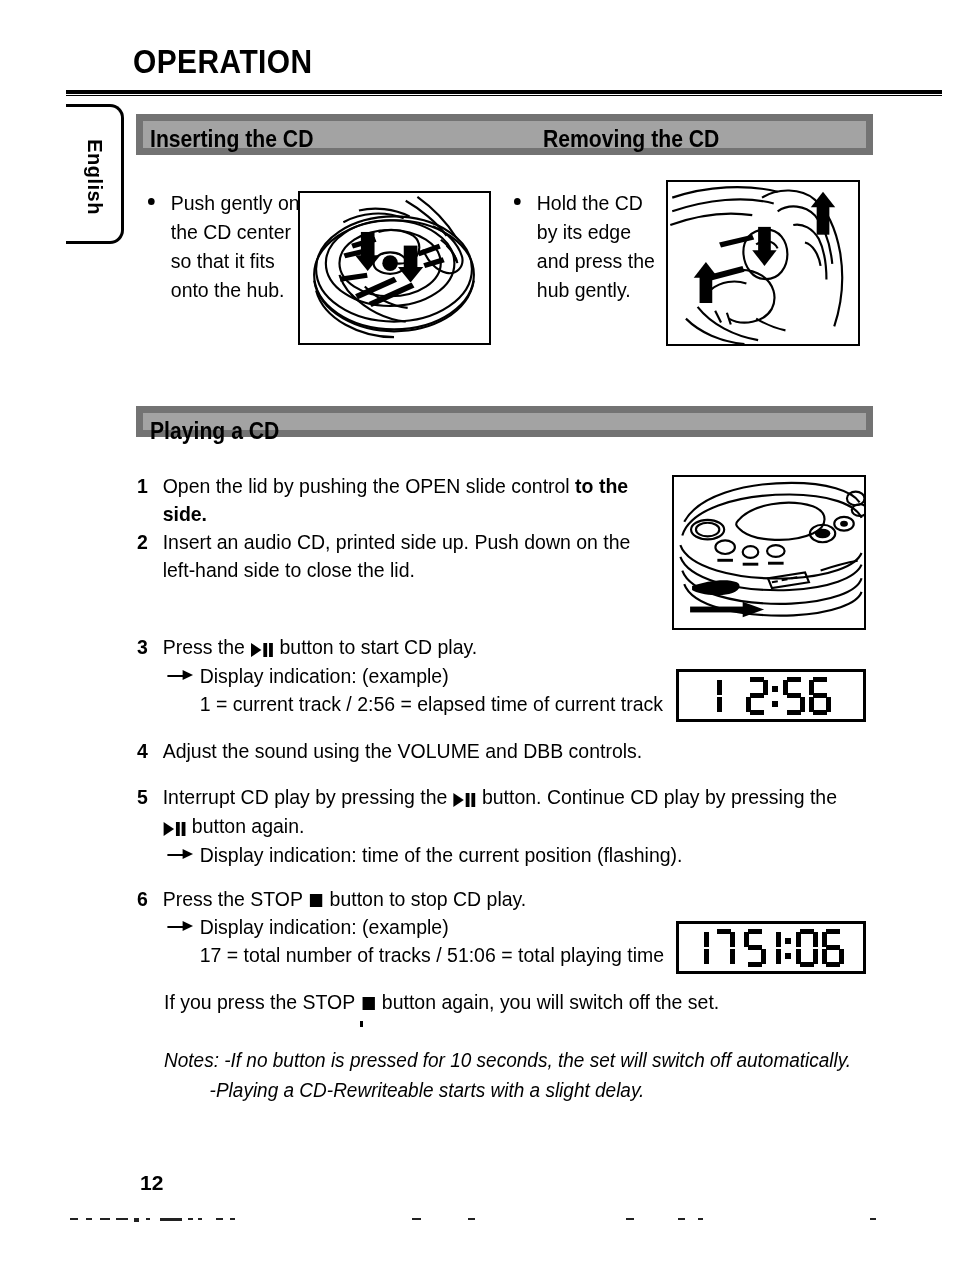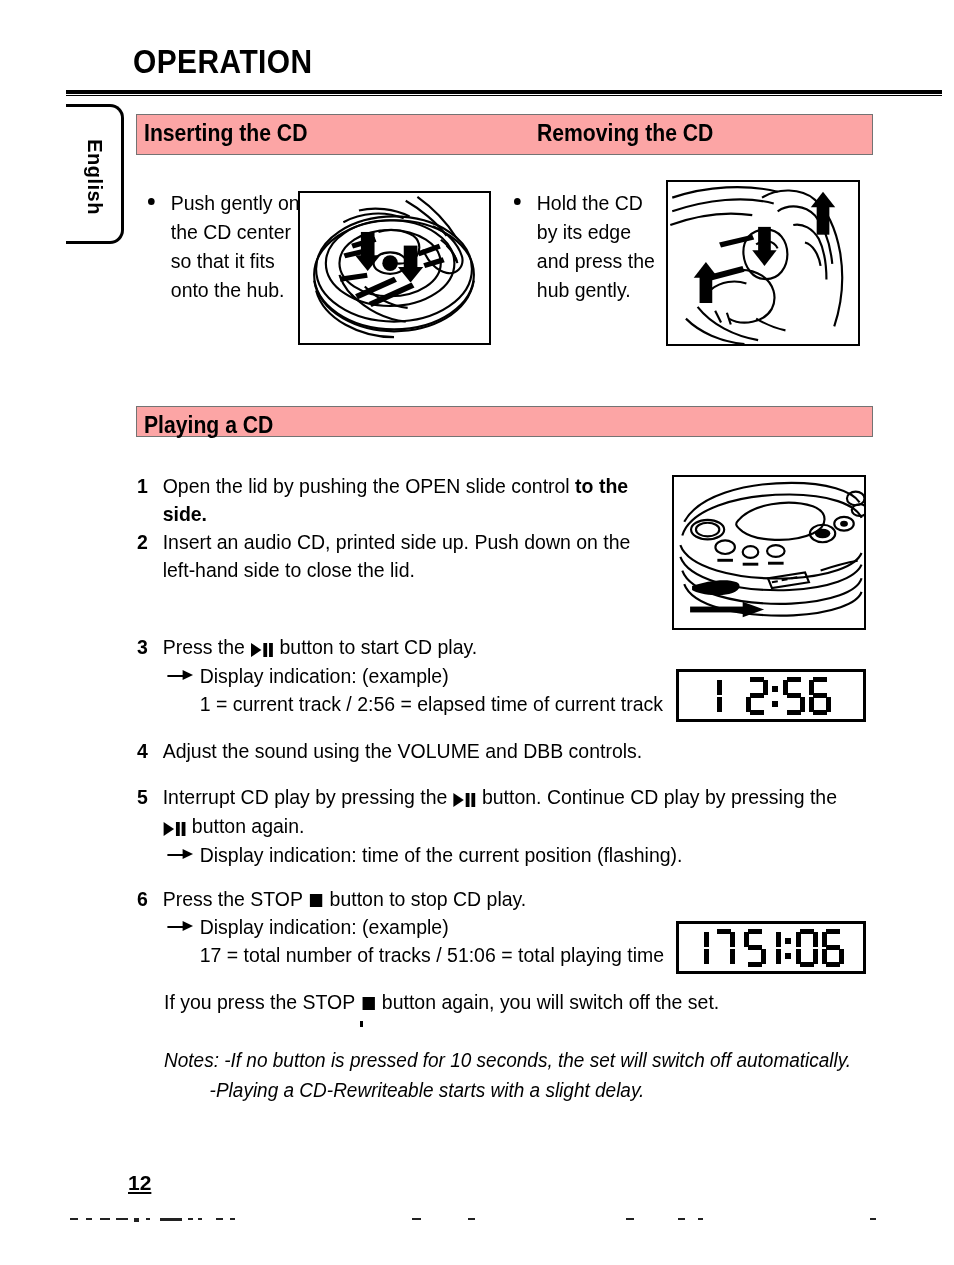--- a/index.html
+++ b/index.html
@@ -69,23 +69,23 @@
     font-size: 20px;
     font-weight: bold;
     transform: rotate(90deg) translate(0, -58px);
     transform-origin: top left;
     letter-spacing: 0.5px;
   }
 
   
   .section-box {
     position: absolute;
-    border: 1px solid #737373;
+    border: 7px solid #737373;
     box-sizing: border-box;
-    background: #fca5a5;
+    background: #a3a3a3;
   }
   .section-box .hdr {
     position: absolute;
     font-size: 23px;
     font-weight: bold;
     transform: scaleX(0.92);
     transform-origin: left center;
     white-space: nowrap;
   }
   #box-cd-handling {
@@ -237,25 +237,24 @@
     line-height: 30px;
     font-style: italic;
     transform: scaleX(0.95);
     transform-origin: left top;
   }
   #notes .note-line2 { display: block; margin-left: 48px; }
 
   
   #page-number {
     position: absolute;
-    left: 128px;
+    left: 140px;
     top: 1171px;
     font-size: 21px;
     font-weight: bold;
-    text-decoration: underline;
   }
 
   
   .lcd {
     position: absolute;
     border: 3px solid #000;
     box-sizing: border-box;
     background: #fff;
     display: flex;
     align-items: center;

